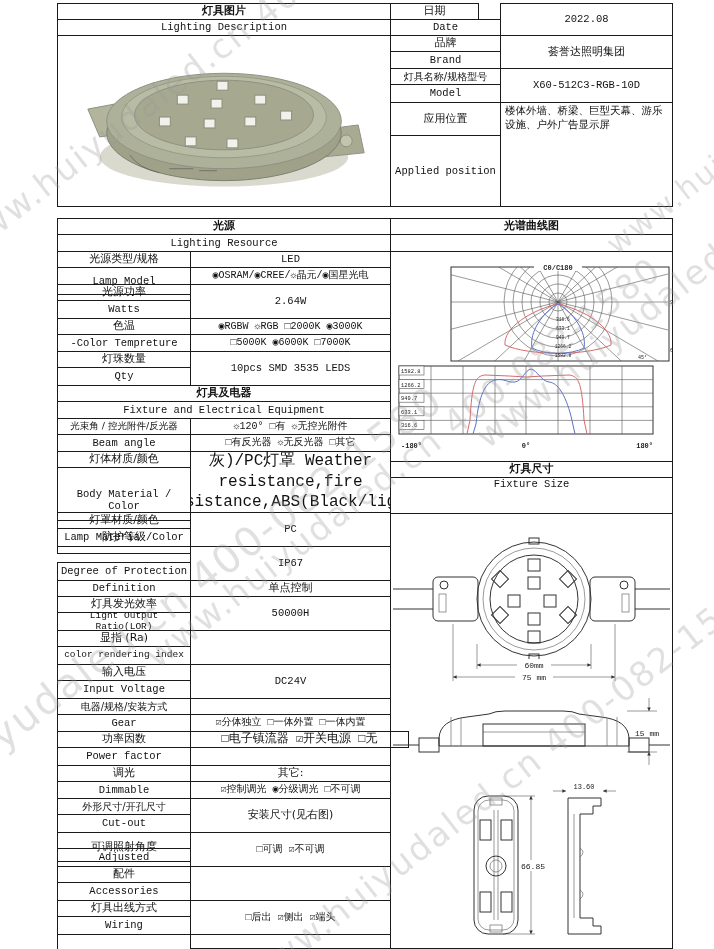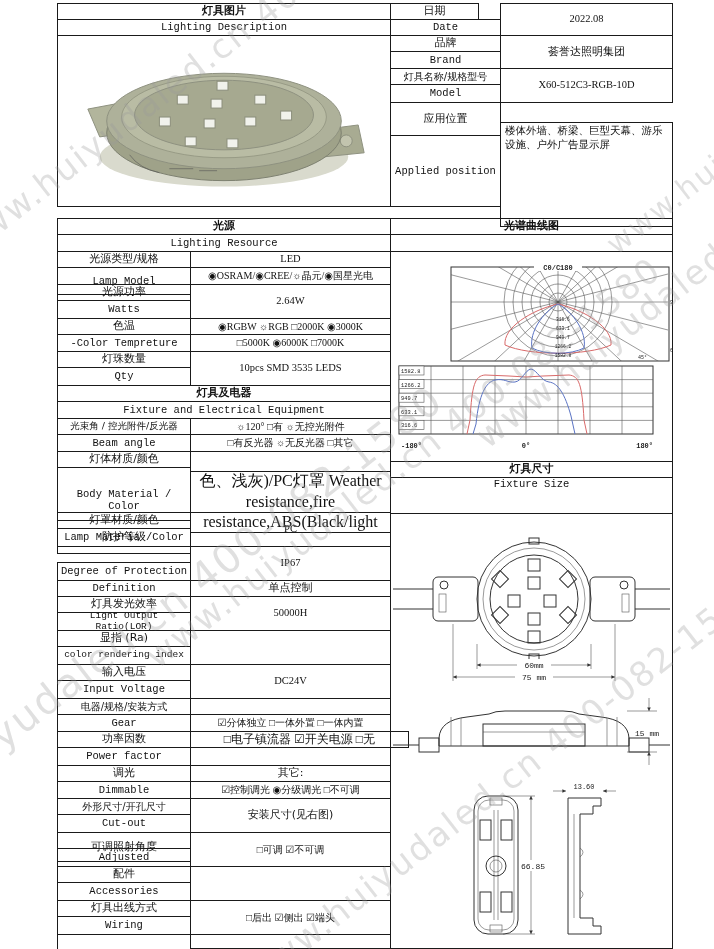--- a/index.html
+++ b/index.html
@@ -3,24 +3,24 @@
 <meta charset="utf-8">
 <style>
   html,body{margin:0;padding:0;background:#fff;}
   #page{position:relative;width:714px;height:949px;background:#fff;overflow:hidden;
         font-family:"DejaVu Sans","Liberation Sans",sans-serif;color:#111;}
   .cell{position:absolute;box-sizing:border-box;border:1px solid #1a1a1a;
         display:flex;align-items:center;justify-content:center;text-align:center;
         font-size:11px;line-height:1.15;overflow:hidden;padding:0 2px;background:transparent;z-index:1;}
   .cn{font-family:"DejaVu Sans","Liberation Sans",sans-serif;}
   .en{font-family:"Liberation Mono","DejaVu Sans Mono",monospace;font-size:10.5px;}
-  .val{font-family:Liberation Serif, serif;font-size:10.5px;}
+  .val{font-family:Liberation Mono, monospace;font-size:10.5px;}
   .bold{font-weight:bold;}
   .topleft{align-items:flex-start;justify-content:flex-start;text-align:left;line-height:1.35;padding:2px 3px;}
-  .multiline{line-height:1.3;white-space:normal;padding:1px 4px;margin-top:20px;}
+  .multiline{line-height:1.3;white-space:normal;padding:1px 4px;}
   .wm{position:absolute;font-family:"DejaVu Sans",sans-serif;color:#9a9a9a;opacity:.30;
       transform:rotate(-38deg);transform-origin:left center;white-space:nowrap;
       pointer-events:none;z-index:6;letter-spacing:2px;}
   svg{display:block;}
   svg text{font-family:"Liberation Mono","DejaVu Sans Mono",monospace;fill:#222;}
   .stroke{stroke:#333;fill:none;stroke-width:1;}
   .thin{stroke:#555;fill:none;stroke-width:.6;}
 </style>
 </head>
 <body>

